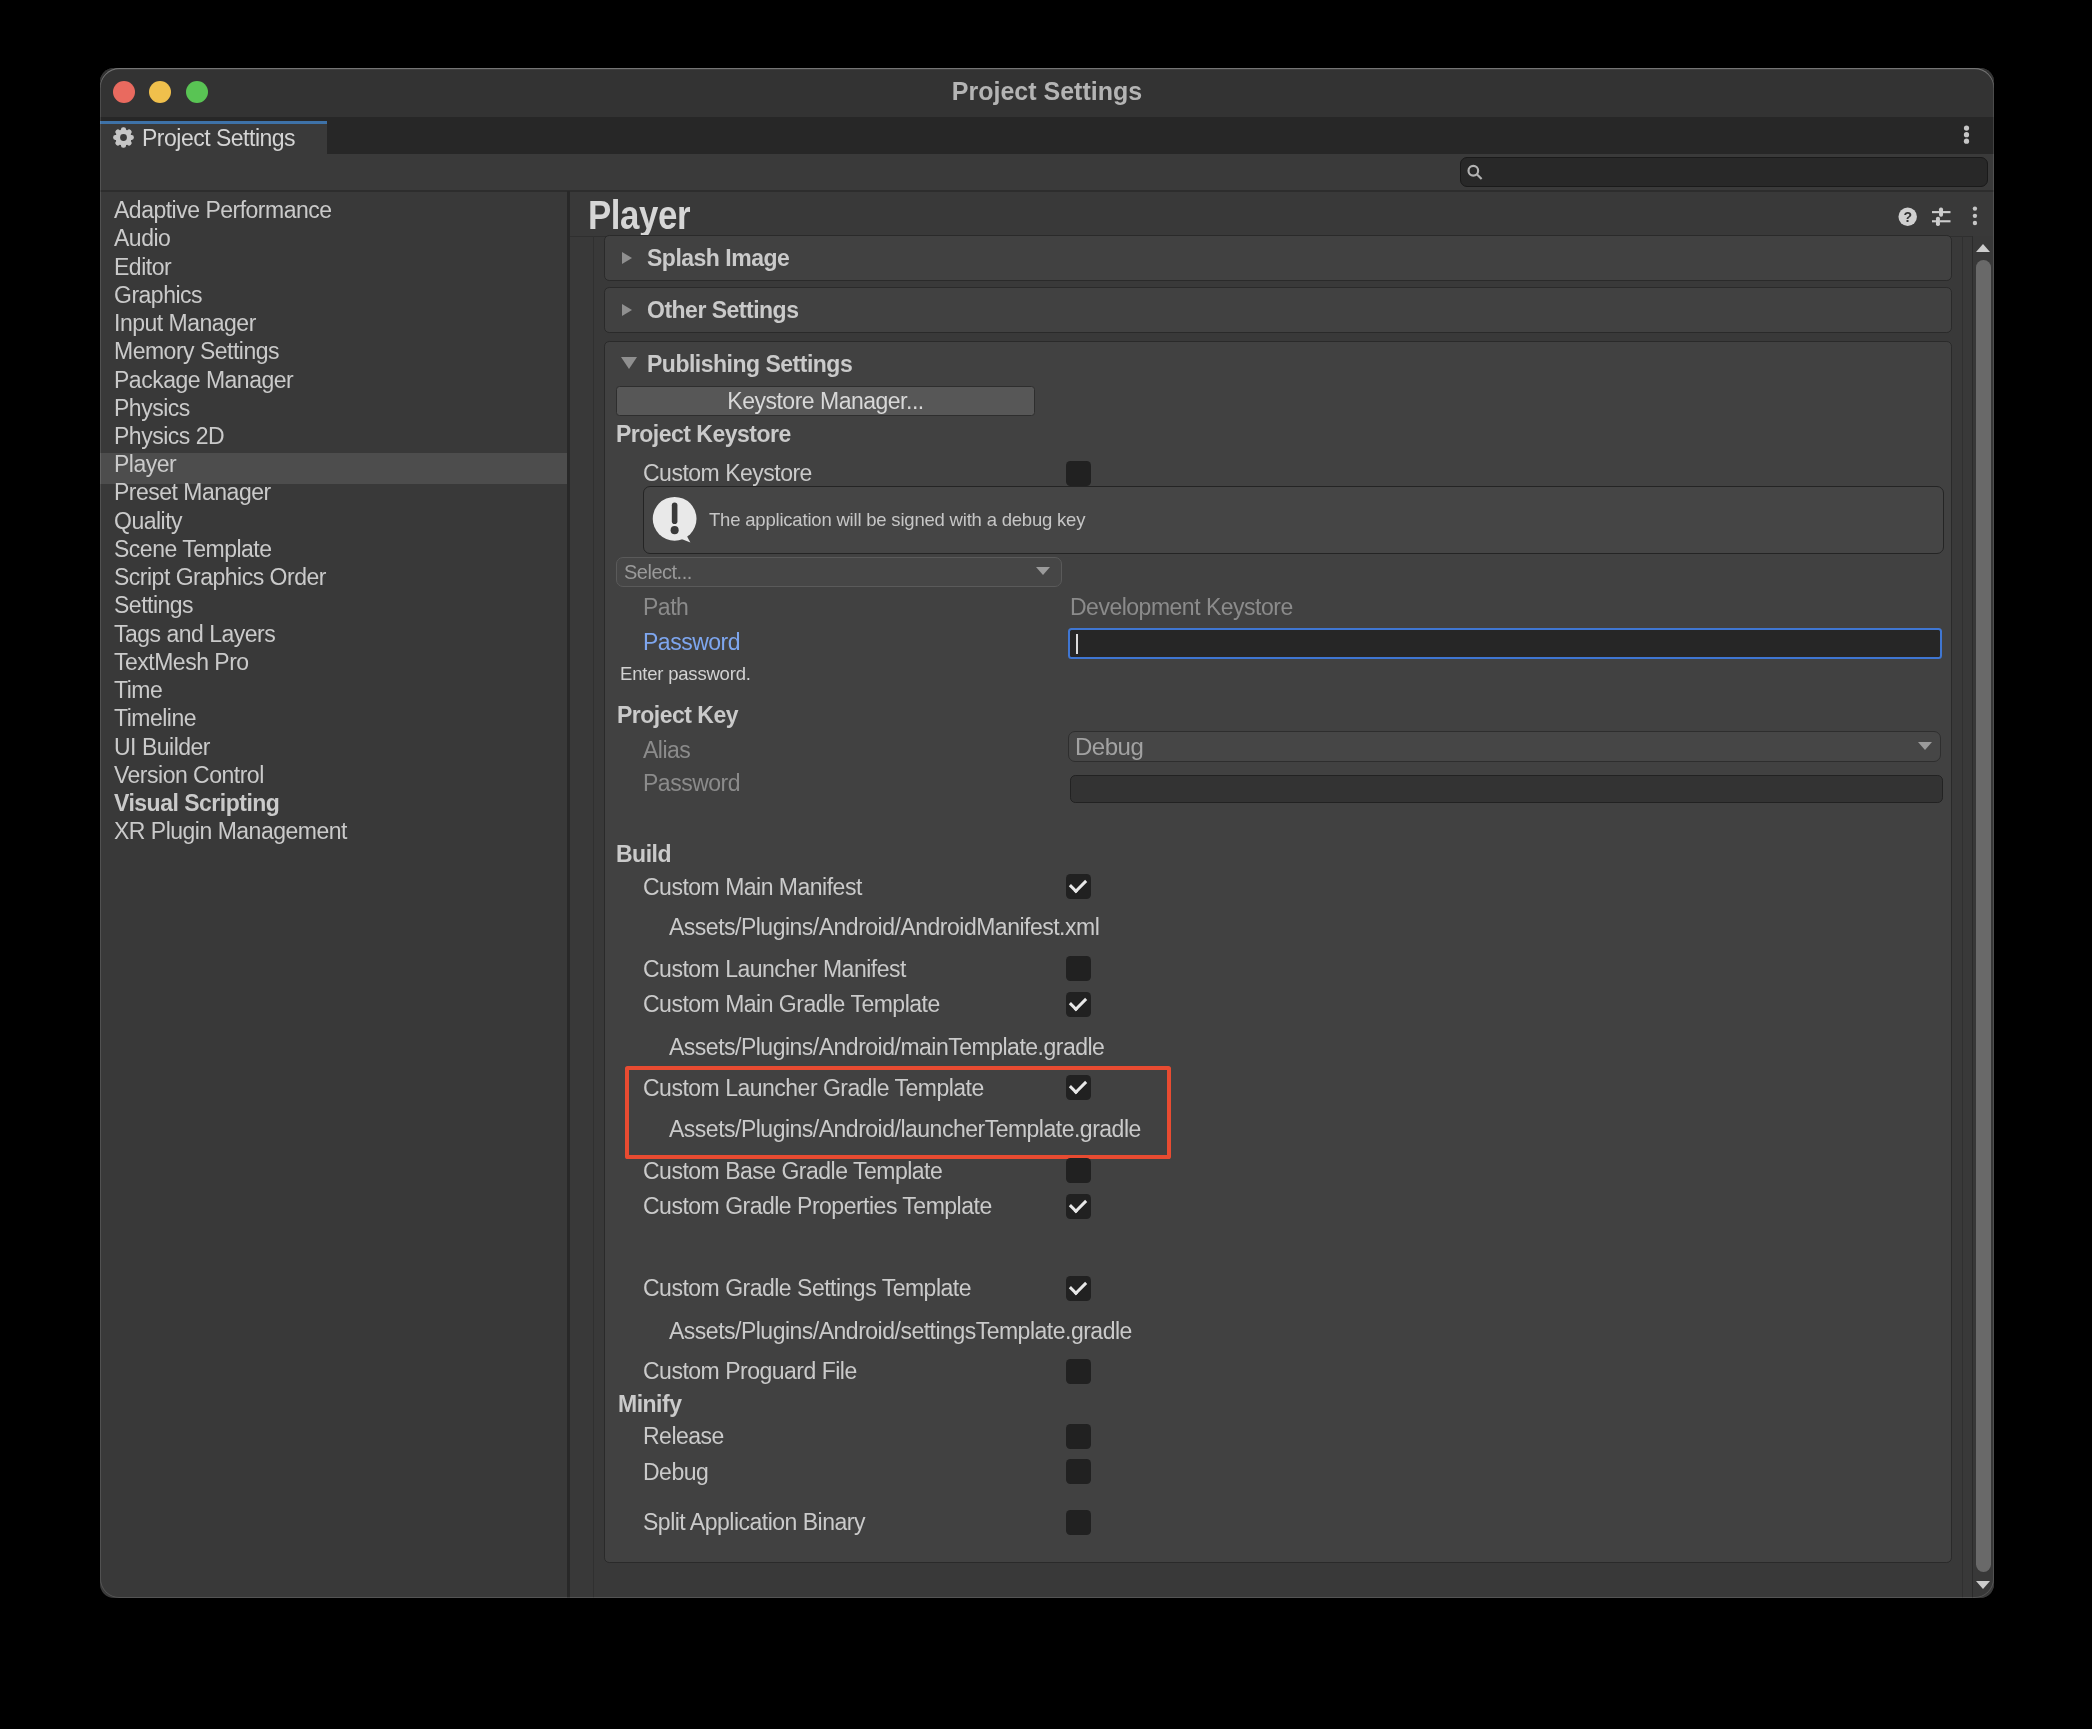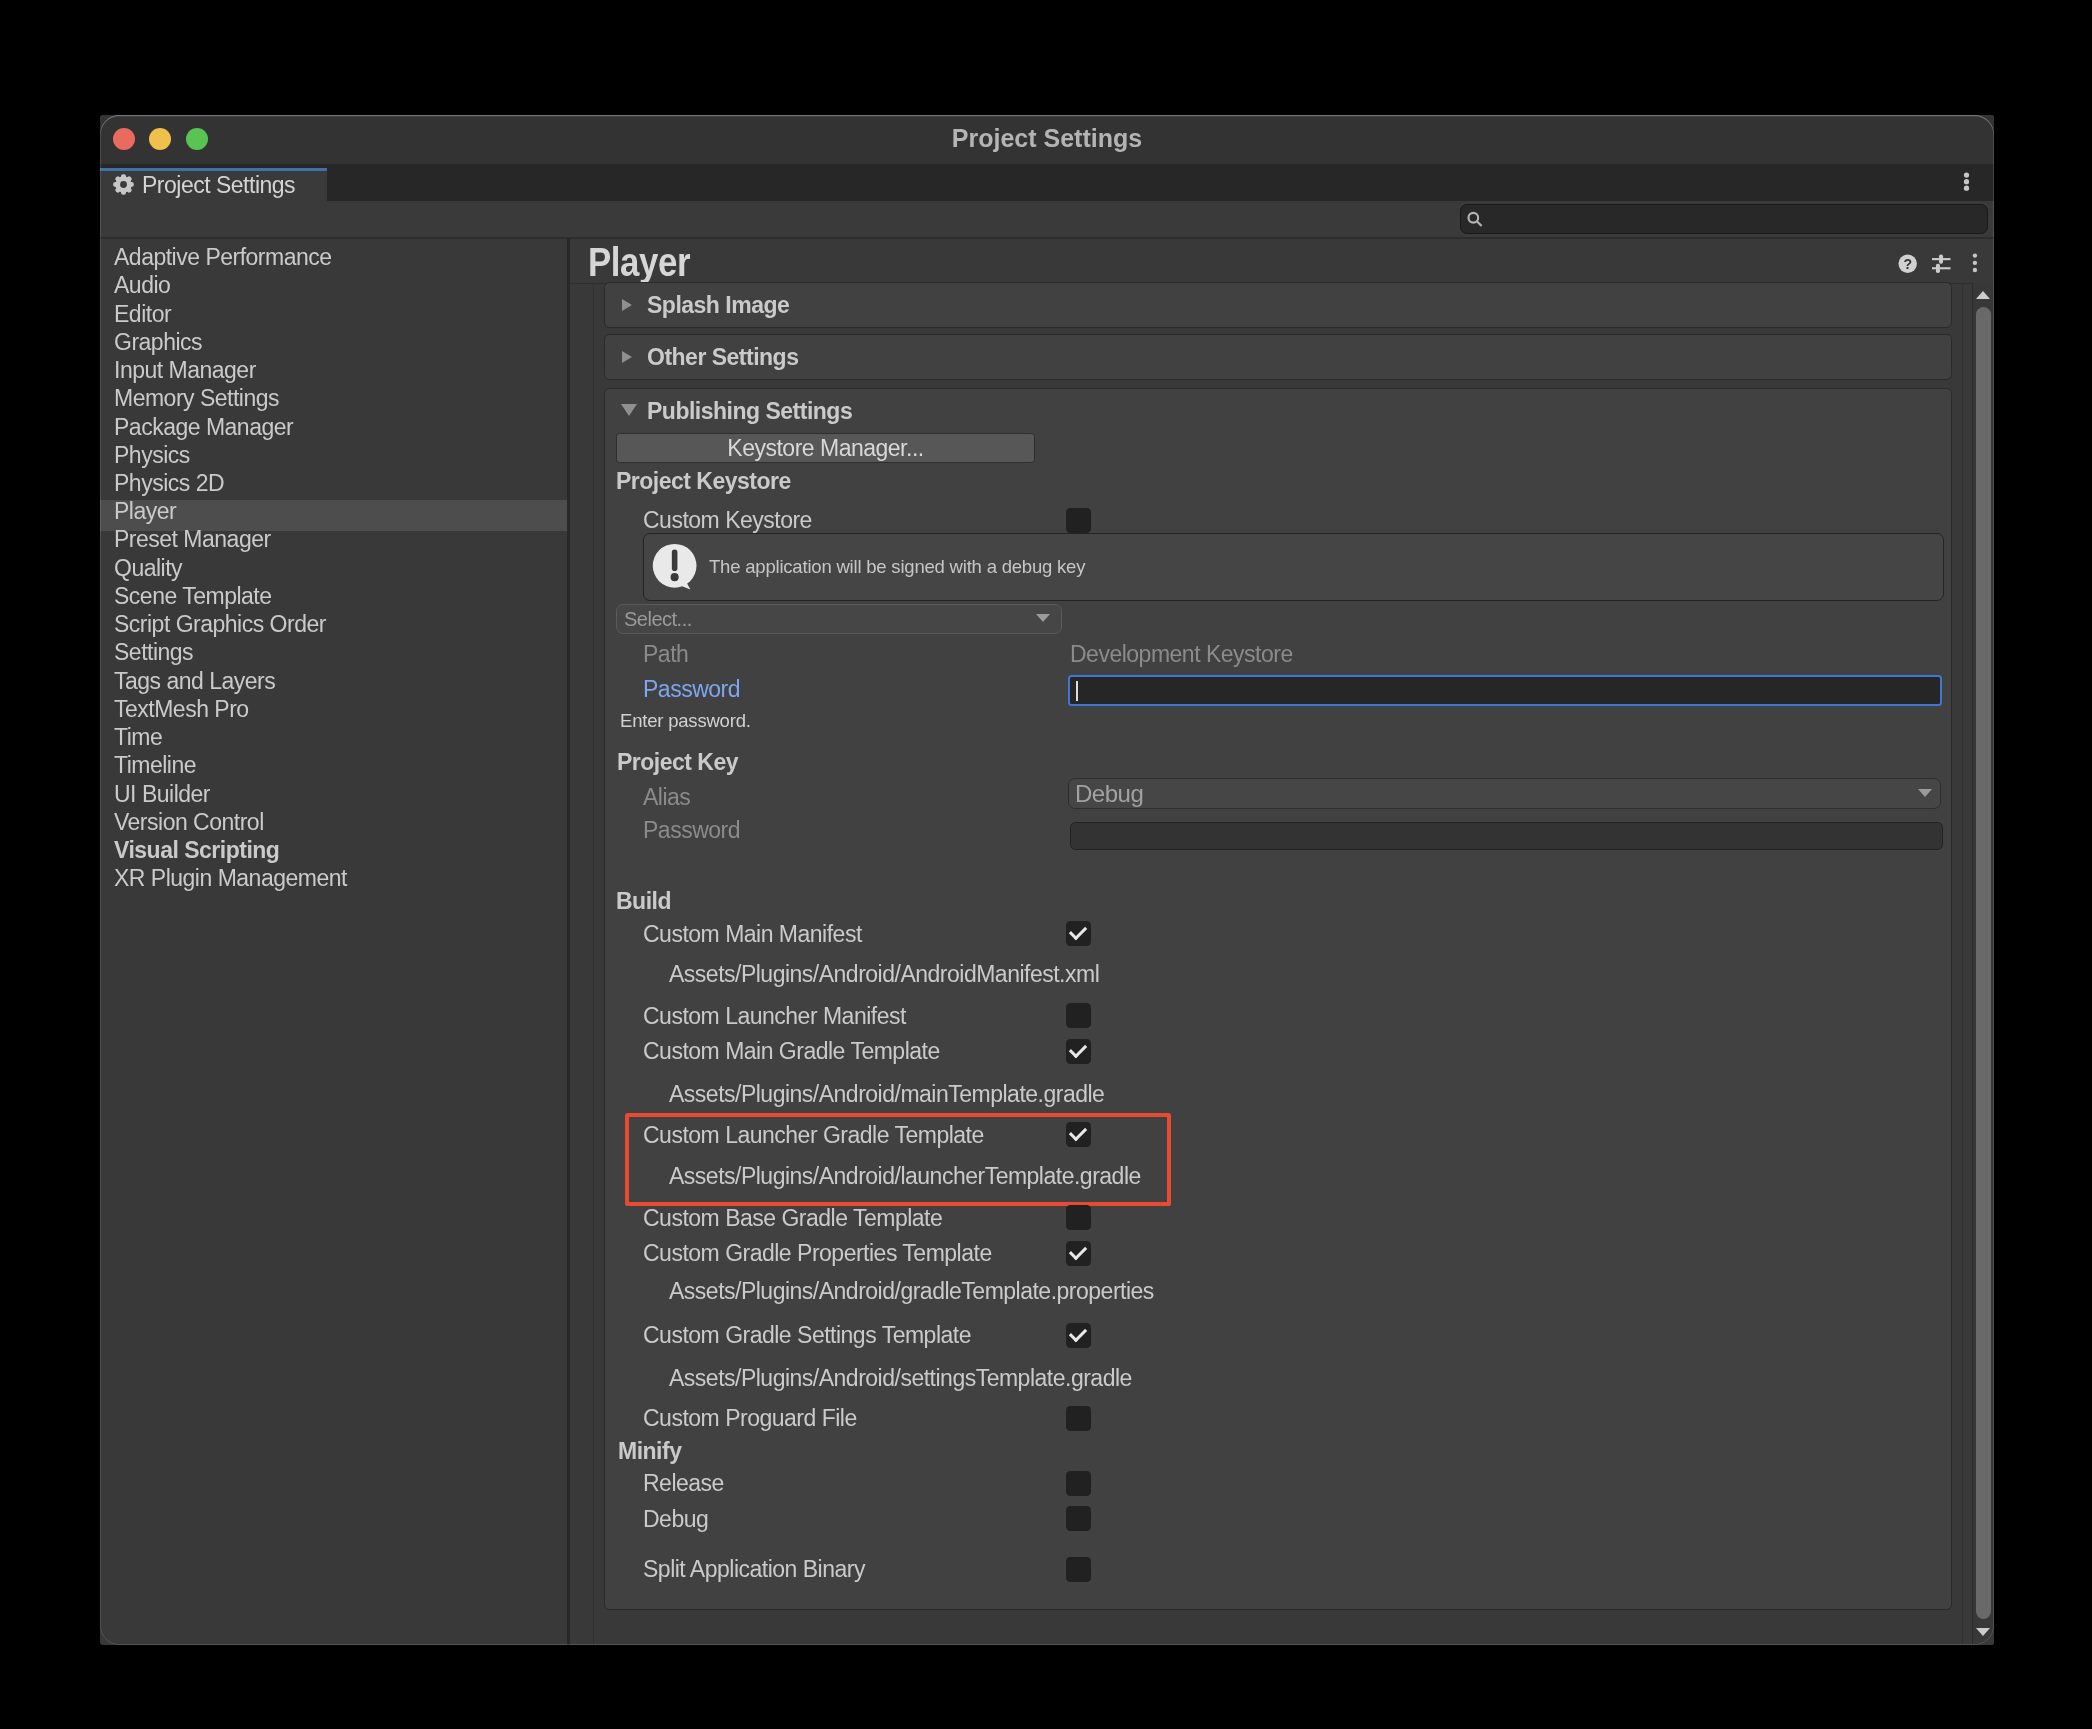--- a/index.html
+++ b/index.html
@@ -1,19 +1,19 @@
 <!DOCTYPE html>
 <html style="font-size:14px"><head>
 <meta charset="utf-8">
 <style>
   html,body{margin:0;padding:0;}
   body{width:2093px;height:1729px;background:#000;position:relative;overflow:hidden;
        font-family:"Liberation Sans", sans-serif;-webkit-font-smoothing:antialiased;}
   #win{position:absolute;left:100px;top:68px;width:1894px;height:1530px;
-       background:#393939;border-radius:3px;overflow:hidden;margin-top:47px;}
+       background:#393939;border-radius:14px;overflow:hidden;}
   .abs{position:absolute;}
   .t{position:absolute;font-size:23px;color:#cacaca;line-height:32px;height:32px;white-space:nowrap;letter-spacing:-0.5px;}
   .m{position:absolute;font-size:18.5px;color:#c6c6c6;line-height:26.5px;height:26.5px;white-space:nowrap;letter-spacing:-0.2px;}
   .ls0{letter-spacing:0;}
   .b{font-weight:bold;}
   .g{color:#8b8b8b;}
   .cb{position:absolute;width:25px;height:25px;background:#212121;border-radius:4.4px;left:966px;}
   .cb.on::after{content:"";position:absolute;left:4.4px;top:5.3px;width:13.2px;height:7px;
       border-left:3.5px solid #e8e8e8;border-bottom:3.5px solid #e8e8e8;transform:rotate(-45deg);}
   .hdrbox{position:absolute;left:504px;width:1348px;background:#414141;
@@ -191,21 +191,20 @@
   <div class="abs" style="left:525px;top:998px;width:546px;height:93px;border:4.4px solid #e84b31;border-radius:2.6px;box-sizing:border-box;"></div>
   <div class="t" style="left:543px;top:1004px;">Custom Launcher Gradle Template</div>
   <div class="cb on" style="top:1007px;"></div>
   <div class="t" style="left:569px;top:1045px;">Assets/Plugins/Android/launcherTemplate.gradle</div>
 
   <div class="t" style="left:543px;top:1087px;">Custom Base Gradle Template</div>
   <div class="cb" style="top:1090px;"></div>
 
   <div class="t" style="left:543px;top:1122px;">Custom Gradle Properties Template</div>
   <div class="cb on" style="top:1126px;"></div>
-  <div class="t" style="left:569px;top:1160px;">Assets/Plugins/Android/gradleTemplate.properties</div>
 
   <div class="t" style="left:543px;top:1204px;">Custom Gradle Settings Template</div>
   <div class="cb on" style="top:1208px;"></div>
   <div class="t" style="left:569px;top:1247px;">Assets/Plugins/Android/settingsTemplate.gradle</div>
 
   <div class="t" style="left:543px;top:1287px;">Custom Proguard File</div>
   <div class="cb" style="top:1291px;"></div>
 
   <div class="t b" style="left:518px;top:1320px;">Minify</div>
   <div class="t" style="left:543px;top:1352px;">Release</div>

